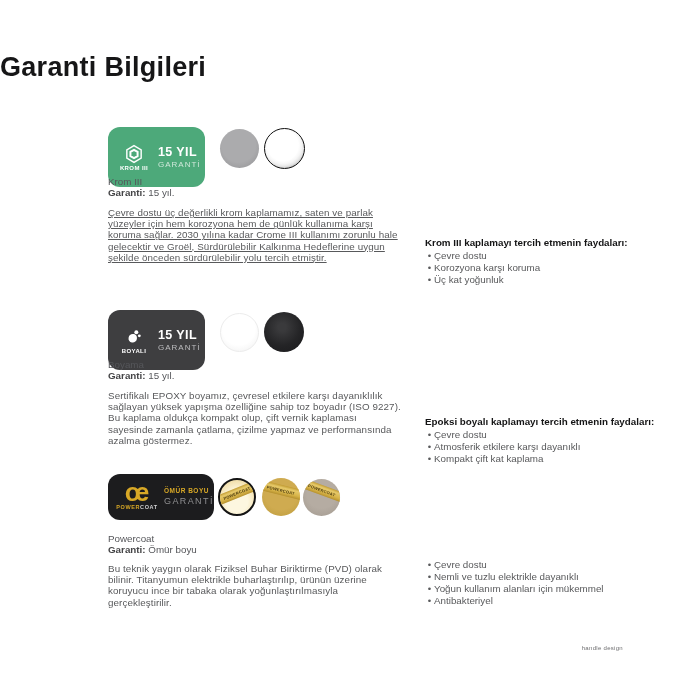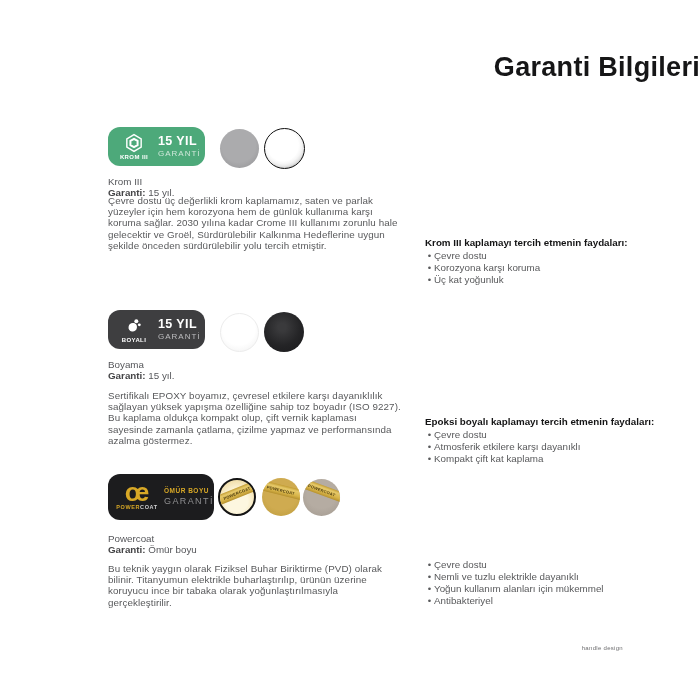--- a/index.html
+++ b/index.html
@@ -1,29 +1,29 @@
 <!DOCTYPE html>
 <html><head>
 <meta charset="utf-8">
 <style>
   html,body{margin:0;padding:0;}
   body{
     width:700px;height:700px;position:relative;background:#ffffff;
     font-family:"Liberation Sans", sans-serif;color:#58595B;overflow:hidden;
   }
   .page-title{
-    position:absolute;top:52px;left:0;width:700px;text-align:right;
+    position:absolute;top:52px;left:0;width:700px;text-align:left;
     font-size:27px;font-weight:bold;color:#161617;letter-spacing:.3px;
   }
   .section{position:absolute;left:0;width:700px;}
   #sec-krom{top:127px;} #sec-boyali{top:310px;} #sec-powercoat{top:474px;}
 
   
   .badge{
-    position:absolute;left:108px;top:0;height:39px;width:97px;
+    position:absolute;left:108px;top:0;height:60px;width:97px;
     border-radius:12px;display:flex;align-items:center;
   }
   .badge-green{background:#4DA97A;}
   .badge-dark{background:#3E3E40;}
   .badge-black{background:#1C1C1E;width:106px;height:46px;}
   .badge-left{width:44px;display:flex;flex-direction:column;align-items:center;justify-content:center;padding-left:4px;}
   .badge-right{flex:1;display:flex;flex-direction:column;justify-content:center;padding-left:2px;}
   .badge-years{font-size:12.5px;font-weight:bold;color:#ffffff;letter-spacing:.4px;line-height:13px;}
   .badge-garanti{font-size:8px;letter-spacing:1px;line-height:9px;margin-top:1px;}
   .badge-green .badge-garanti{color:#cfe8da;}
@@ -67,21 +67,21 @@
   .ribbon-c{transform:rotate(20deg);top:6px;}
 
   
   .label-block{position:absolute;left:108px;font-size:9.8px;line-height:11.2px;color:#55565а;}
   .label-block{color:#55565A;}
   #sec-krom .label-block, #sec-boyali .label-block{top:49px;}
   #sec-powercoat .label-block{top:59px;}
   .w-label{font-weight:bold;color:#454547;}
   .descr{position:absolute;left:108px;width:294px;font-size:9.8px;line-height:11.2px;
     color:#58595B;letter-spacing:.1px;}
-  #sec-krom .descr{top:68px;} #sec-boyali .descr{top:80px;} #sec-powercoat .descr{top:89px;}
+  #sec-krom .descr{top:80px;text-decoration:underline;} #sec-boyali .descr{top:80px;} #sec-powercoat .descr{top:89px;}
   .benefits{position:absolute;left:425px;width:262px;font-size:9.8px;line-height:12.1px;color:#58595B;}
   #sec-krom .benefits{top:79px;} #sec-boyali .benefits{top:75px;} #sec-powercoat .benefits{top:85px;}
   .benefits-title{font-weight:bold;color:#141415;margin-bottom:1px;margin-top:31px;}
   .bullet-row{display:flex;}
   .bullet-glyph{width:9px;text-align:center;flex:0 0 9px;}
 
   
   .footer-logo{position:absolute;left:548px;top:645px;width:76px;text-align:right;}
   .logo-word{font-size:26px;font-weight:bold;color:#202022;letter-spacing:-.8px;line-height:26px;}
   .logo-tag{font-size:6px;color:#6e6e70;letter-spacing:.3px;margin-top:0;padding-right:1px;}

